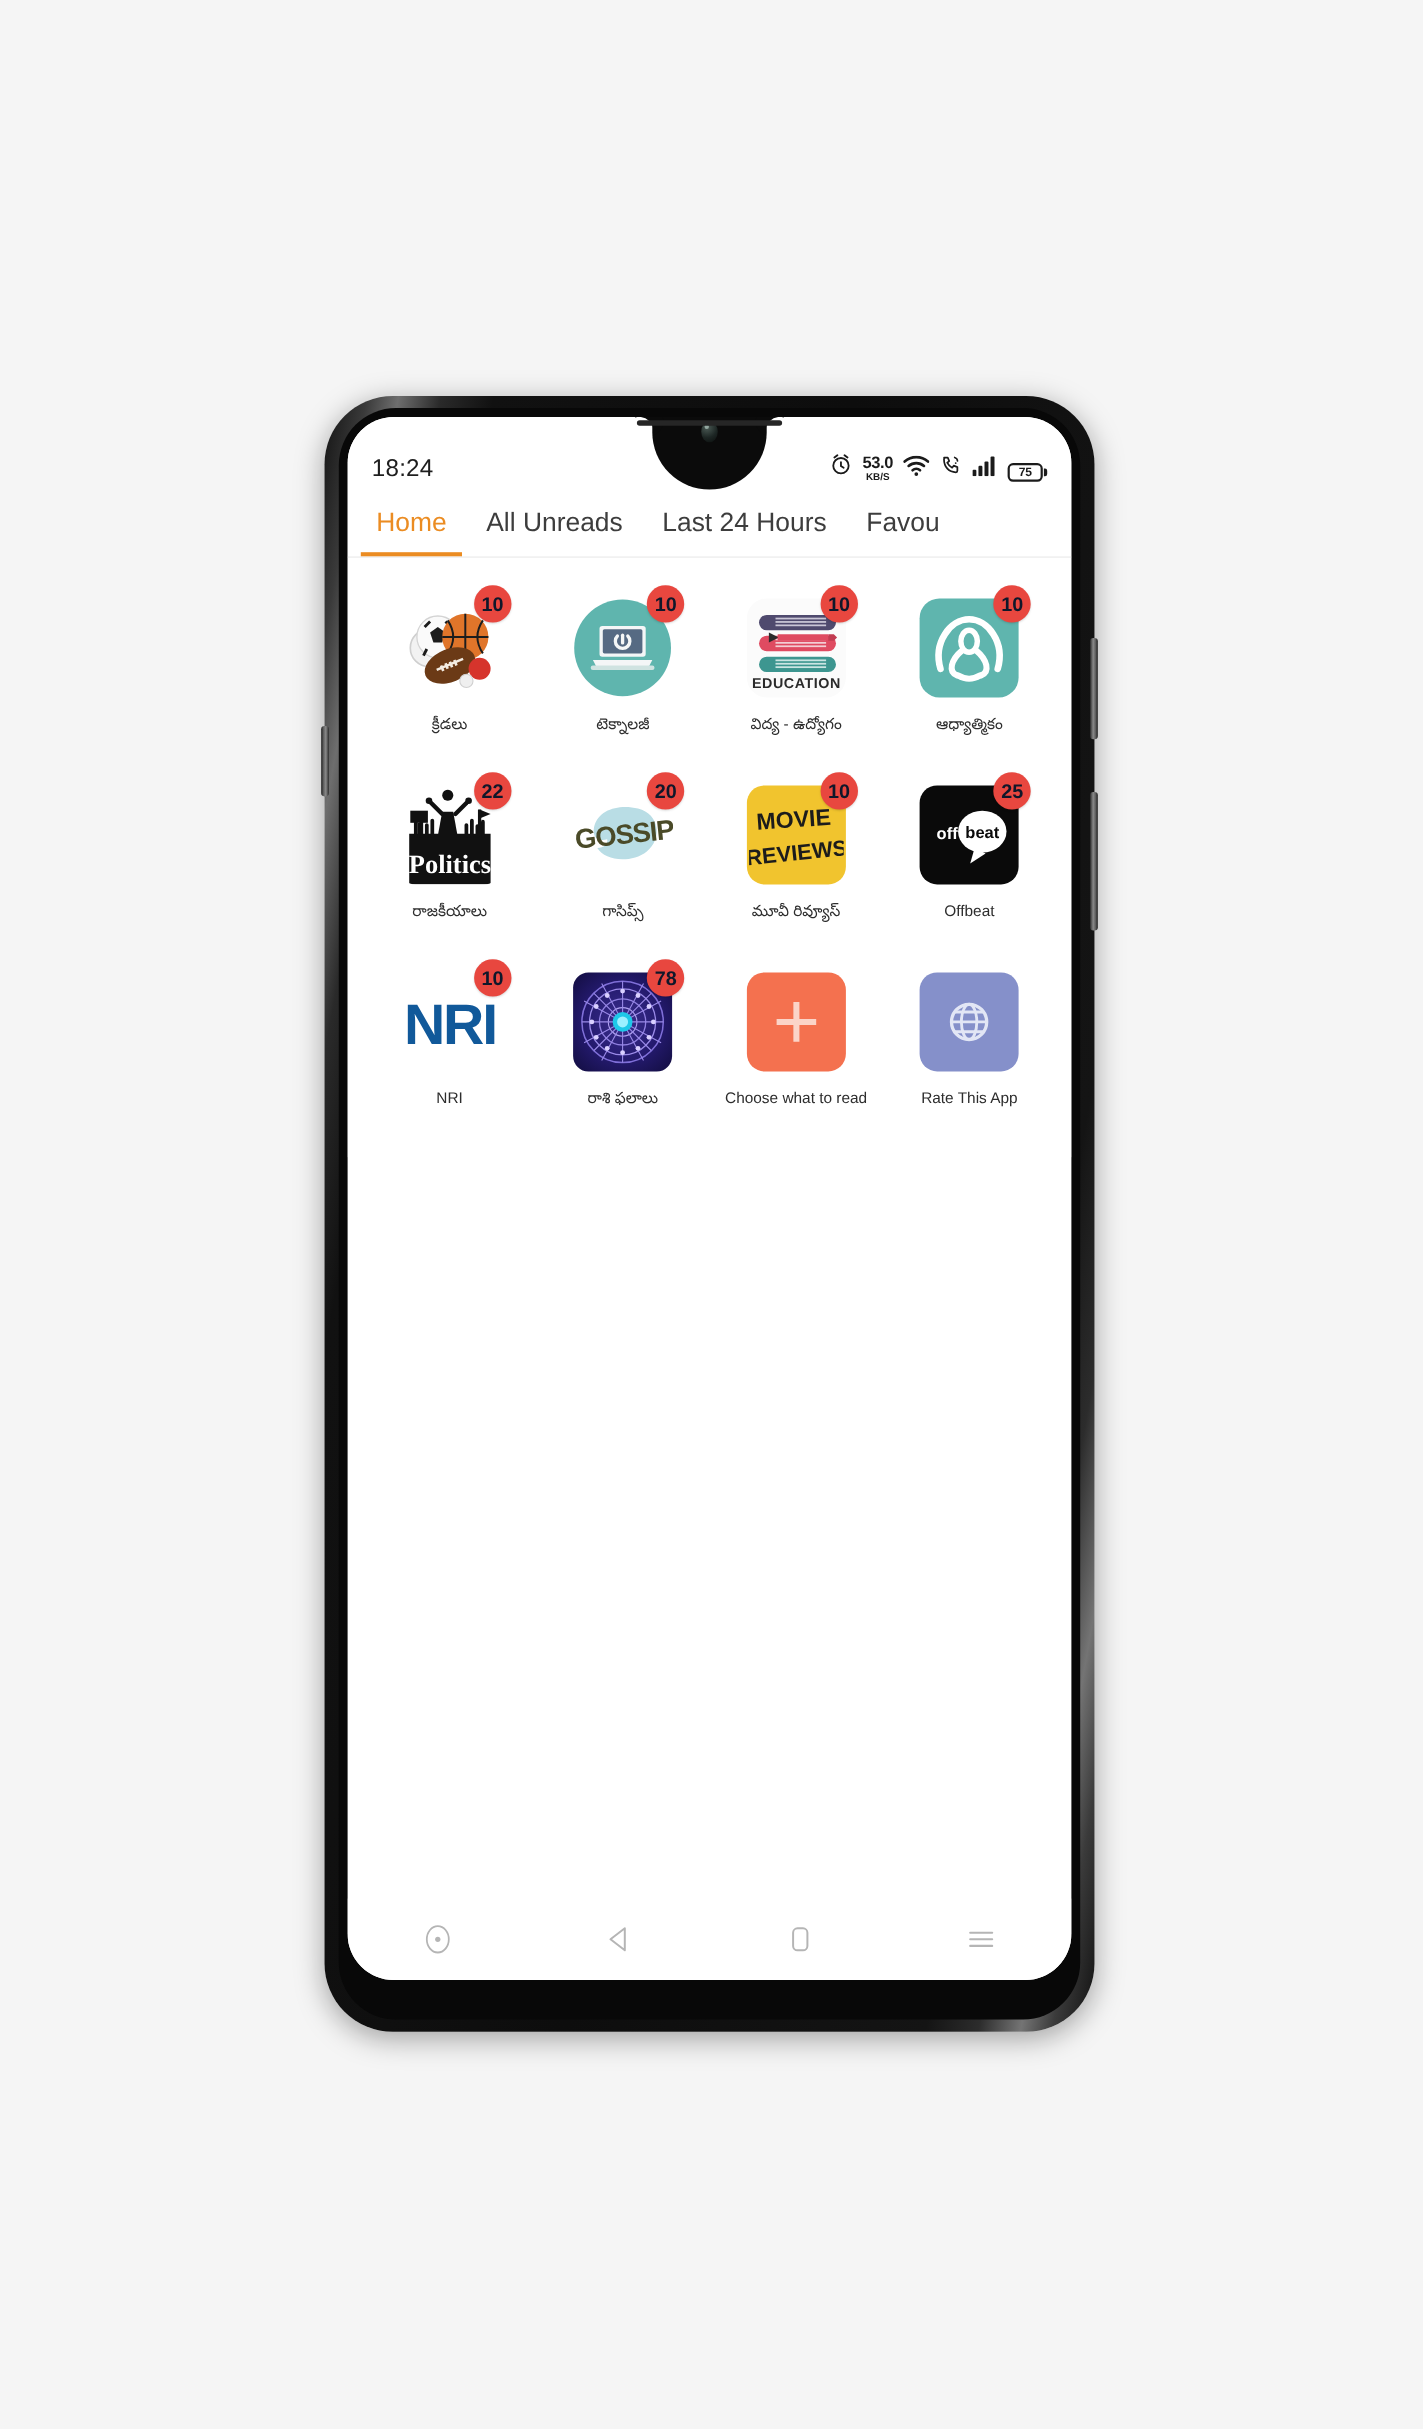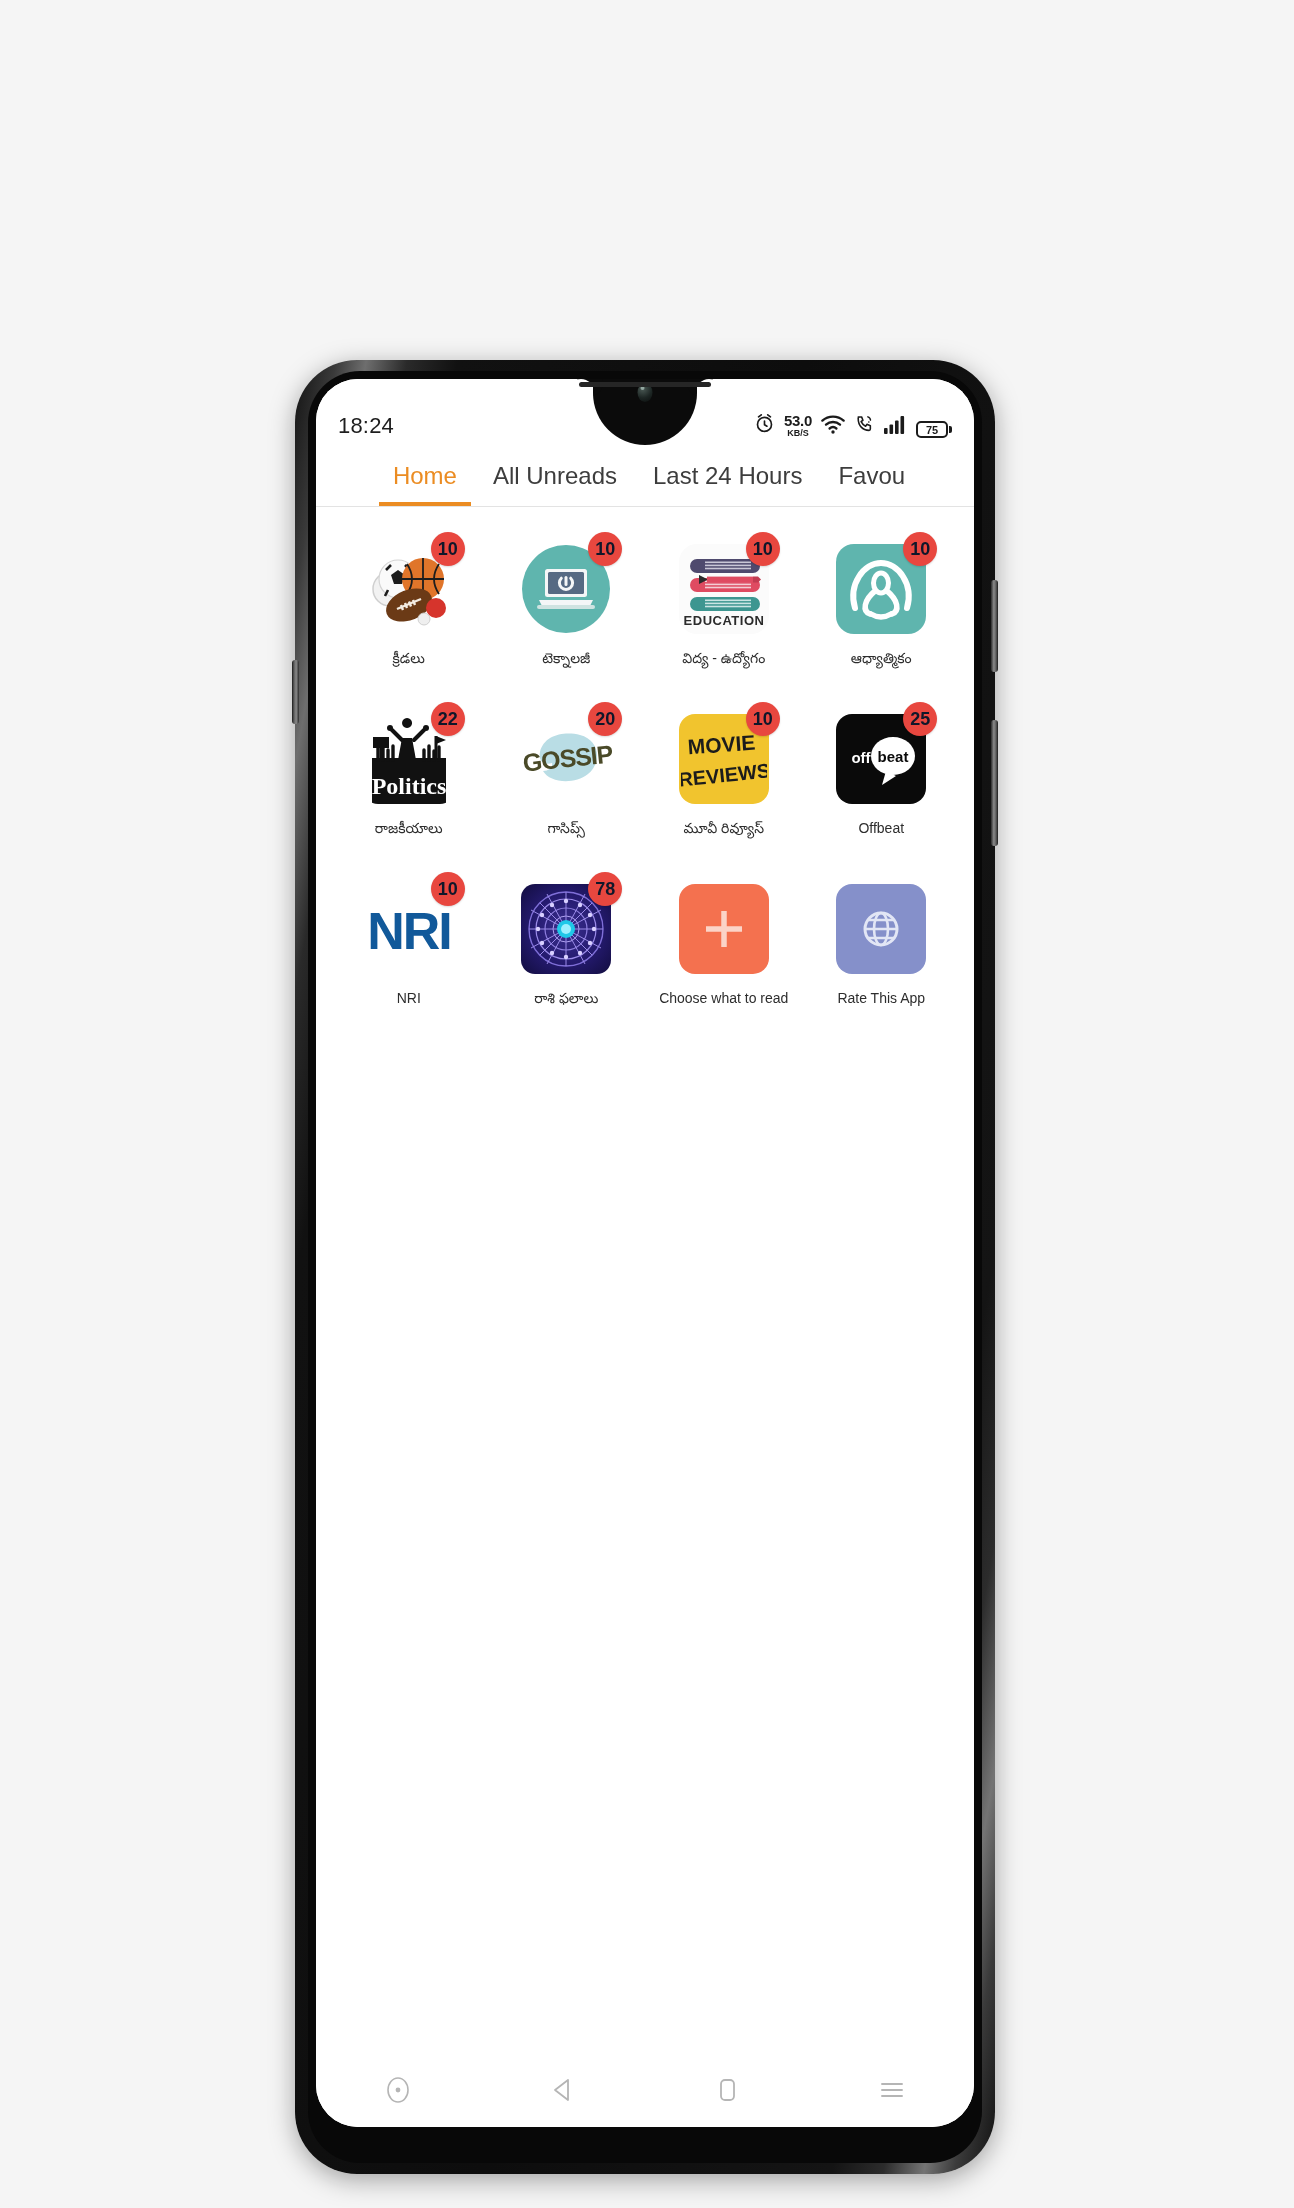--- a/index.html
+++ b/index.html
@@ -12,21 +12,21 @@
     overflow: hidden;
     position: relative;
   }
 
   
   #phone-mockup {
     position: absolute;
     left: 295px;
     top: 360px;
     width: 700px;
-    height: 1814px;
+    height: 1487px;
   }
 
   .phone-outer {
     position: absolute;
     inset: 0;
     border-radius: 62px;
     background: linear-gradient(100deg,#121212 0%,#3a3a3a 4%,#6e6e6e 7%,#2a2a2a 11%,#111 16%,
                  #0d0d0d 50%,#141414 84%,#2c2c2c 89%,#747474 93%,#3b3b3b 96%,#101010 100%);
     box-shadow: 0 6px 26px rgba(0,0,0,.34);
   }
@@ -161,21 +161,20 @@
 
   
   #tab-bar {
     display: flex;
     align-items: stretch;
     height: 62px;
     border-bottom: 1px solid #e3e3e3;
     background: #fff;
     overflow: hidden;
     padding-left: 8px;
-    justify-content: center;
   }
   .tab {
     position: relative;
     display: flex;
     align-items: center;
     padding: 0 18px;
     font-size: 24px;
     color: #3d3d3d;
     white-space: nowrap;
   }

